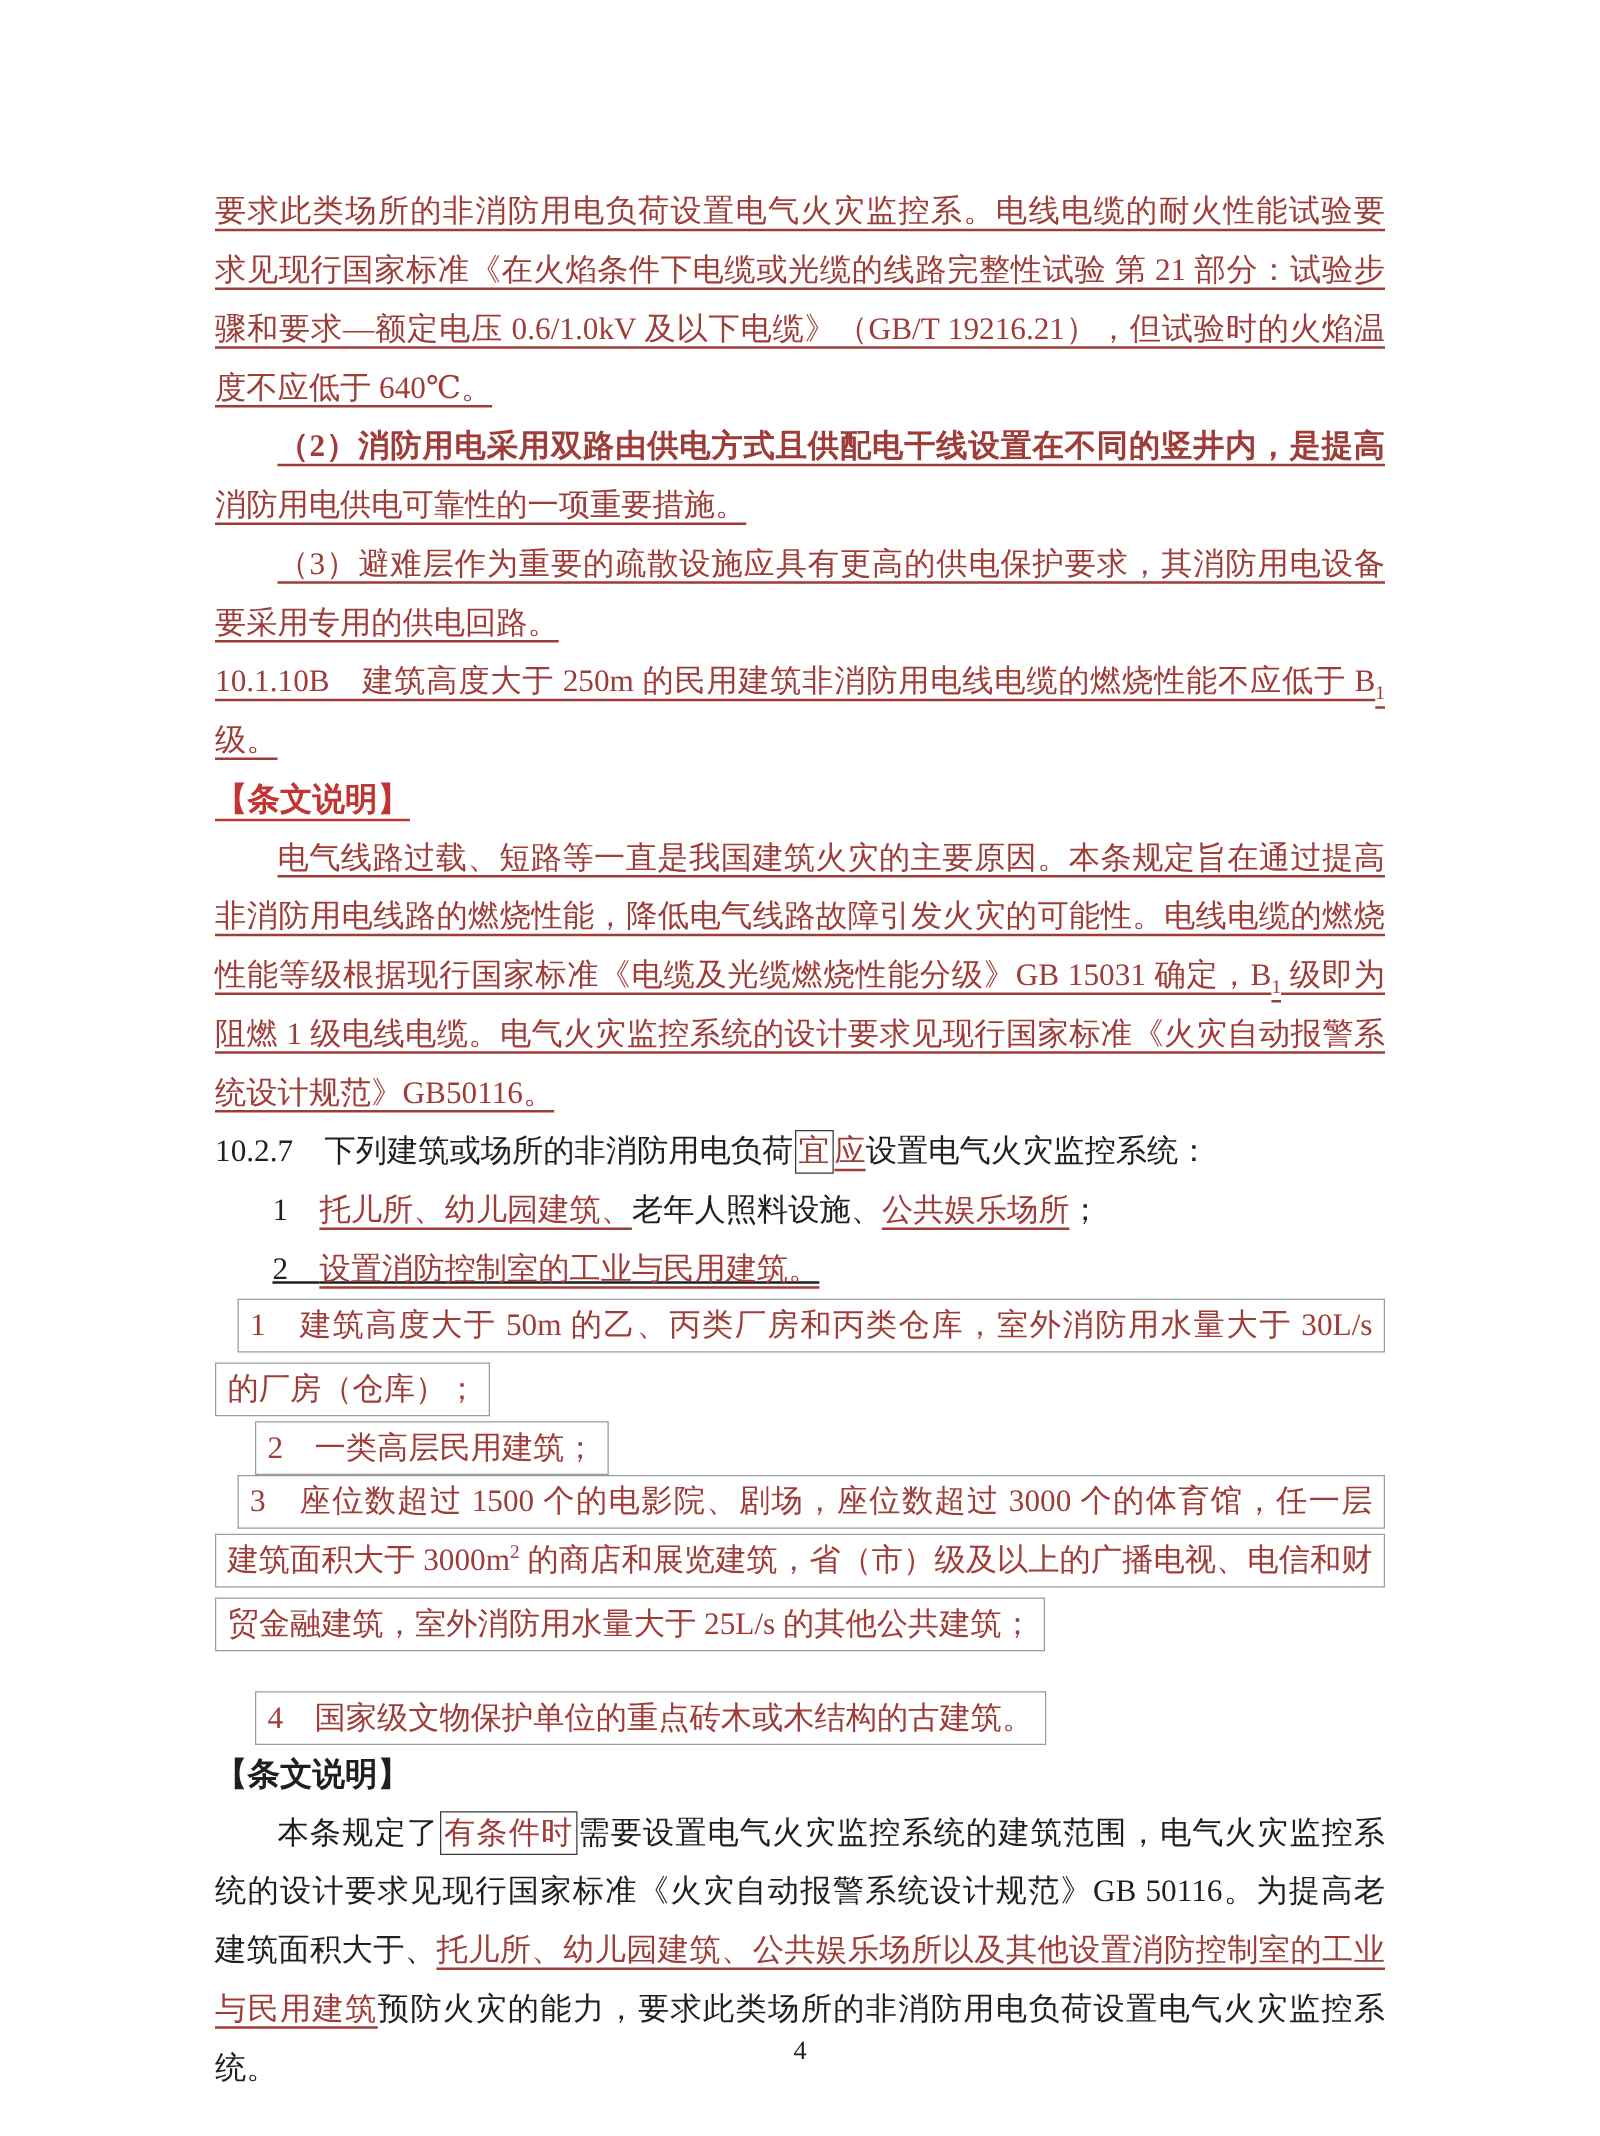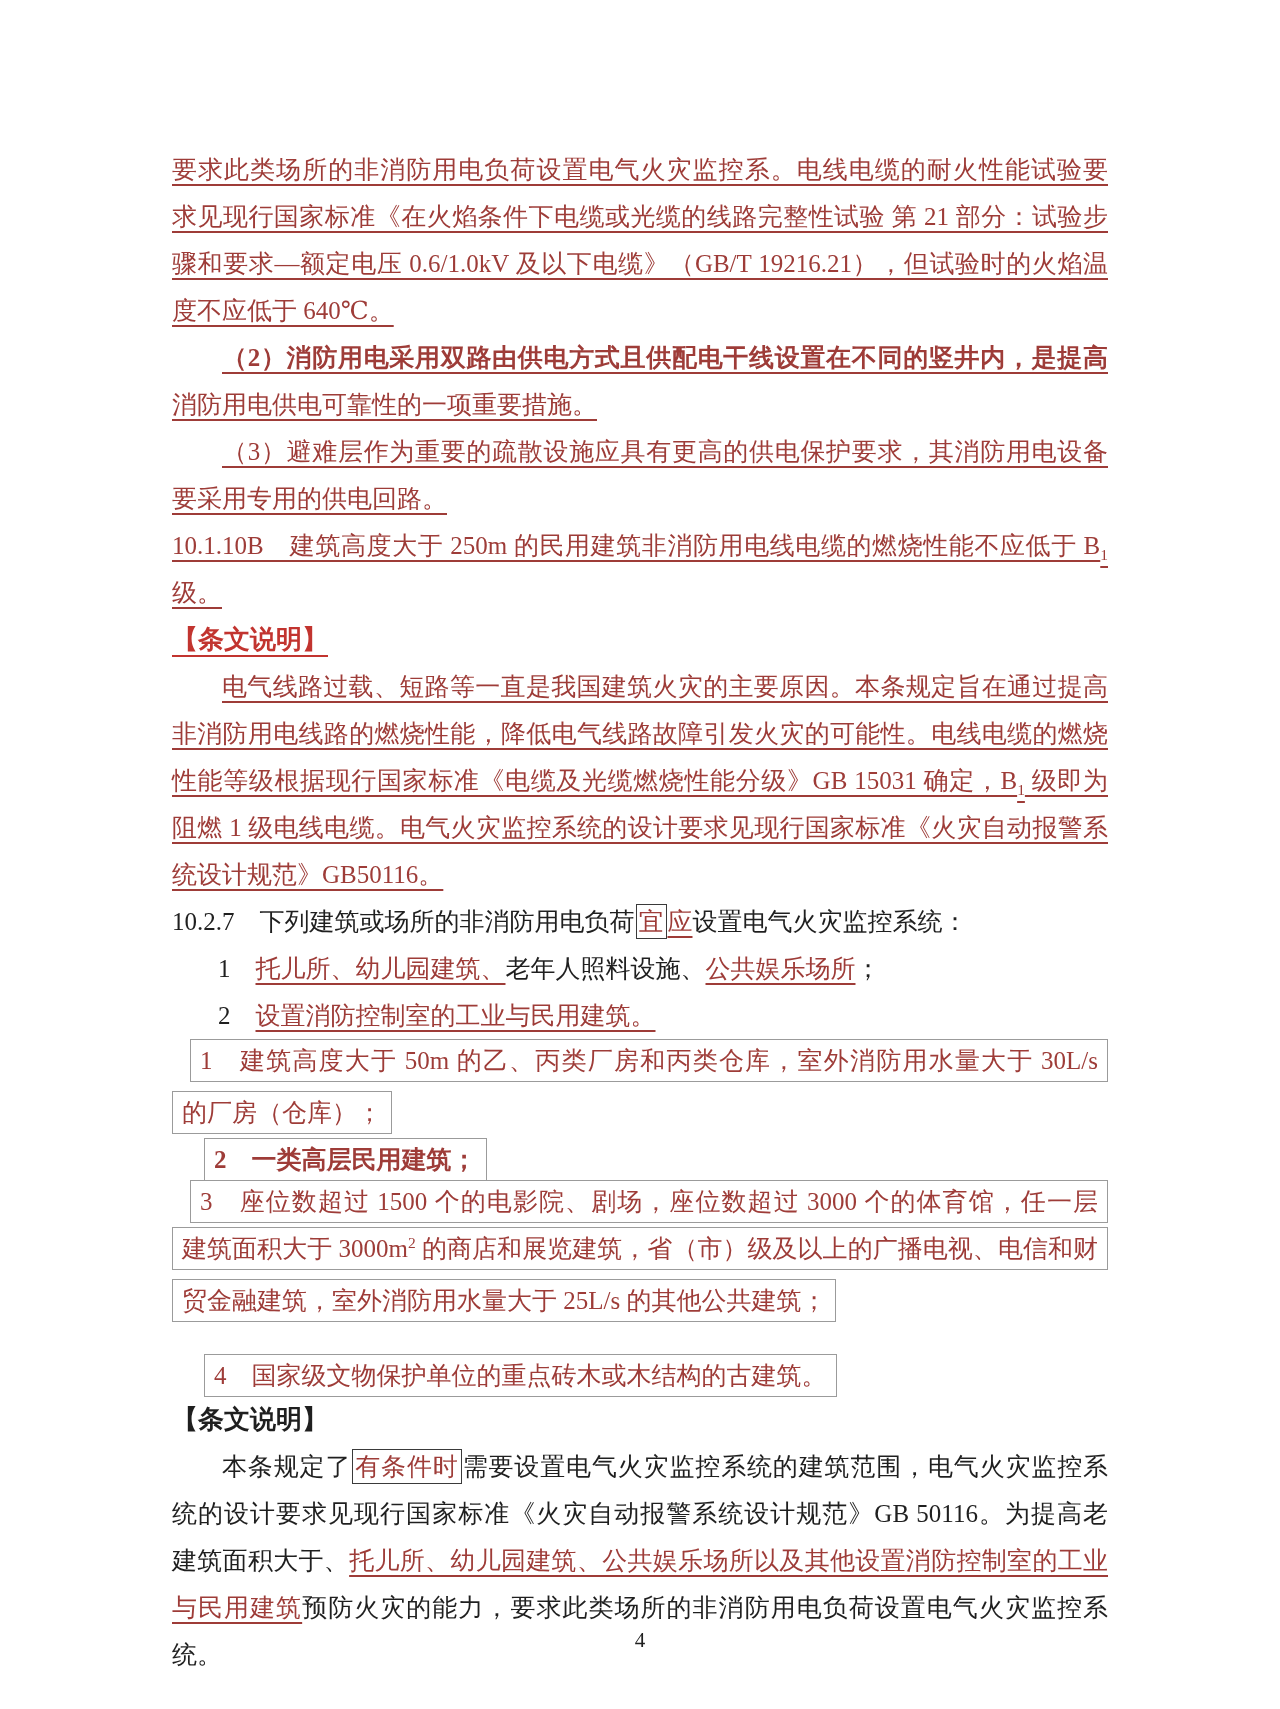--- a/index.html
+++ b/index.html
@@ -57,26 +57,26 @@
     <div class="line j"><span class="s-ru">10.1.10B　建筑高度大于 250m 的民用建筑非消防用电线电缆的燃烧性能不应低于 B</span><span class="s-ru s-sub">1</span></div>
     <div class="line"><span class="s-ru">级。</span></div>
     <div class="line"><span class="s-hr">【条文说明】</span></div>
     <div class="line j" style="padding-left: 50px;"><span class="s-ru">电气线路过载、短路等一直是我国建筑火灾的主要原因。本条规定旨在通过提高</span></div>
     <div class="line j"><span class="s-ru">非消防用电线路的燃烧性能，降低电气线路故障引发火灾的可能性。电线电缆的燃烧</span></div>
     <div class="line j"><span class="s-ru">性能等级根据现行国家标准《电缆及光缆燃烧性能分级》GB 15031 确定，B</span><span class="s-ru s-sub">1</span><span class="s-ru"> 级即为</span></div>
     <div class="line j"><span class="s-ru">阻燃 1 级电线电缆。电气火灾监控系统的设计要求见现行国家标准《火灾自动报警系</span></div>
     <div class="line"><span class="s-ru">统设计规范》GB50116。</span></div>
     <div class="line"><span class="s-bk">10.2.7　下列建筑或场所的非消防用电负荷</span><span class="s-bxr">宜</span><span class="s-ru">应</span><span class="s-bk">设置电气火灾监控系统：</span></div>
     <div class="line" style="padding-left: 46px;"><span class="s-bk">1　</span><span class="s-ru">托儿所、幼儿园建筑、</span><span class="s-bk">老年人照料设施、</span><span class="s-ru">公共娱乐场所</span><span class="s-bk">；</span></div>
-    <div class="line" style="padding-left: 46px;"><span class="s-bk">2　</span><span class="s-ru">设置消防控制室的工业与民用建筑。</span></div>
+    <div class="line" style="padding-left: 46px; text-decoration: underline;"><span class="s-bk">2　</span><span class="s-ru">设置消防控制室的工业与民用建筑。</span></div>
     <div class="line j" style="padding-left: 18px;">
       <span class="change-box full"><span class="s-r">1　建筑高度大于 50m 的乙、丙类厂房和丙类仓库，室外消防用水量大于 30L/s</span></span>
     </div>
     <div class="line"><span class="change-box"><span class="s-r">的厂房（仓库）；</span></span></div>
-    <div class="line" style="padding-left: 32px; font-weight: bold;"><span class="change-box"><span class="s-r">2　一类高层民用建筑；</span></span></div>
+    <div class="line" style="padding-left: 32px;"><span class="change-box"><span class="s-r">2　一类高层民用建筑；</span></span></div>
     <div class="line j" style="padding-left: 18px;">
       <span class="change-box full"><span class="s-r">3　座位数超过 1500 个的电影院、剧场，座位数超过 3000 个的体育馆，任一层</span></span>
     </div>
     <div class="line j">
       <span class="change-box full"><span class="s-r">建筑面积大于 3000m</span><span class="s-r s-sup">2</span><span class="s-r"> 的商店和展览建筑，省（市）级及以上的广播电视、电信和财</span></span>
     </div>
     <div class="line"><span class="change-box"><span class="s-r">贸金融建筑，室外消防用水量大于 25L/s 的其他公共建筑；</span></span></div>
     <div class="line" style="padding-left: 32px; margin-top: 28px;"><span class="change-box"><span class="s-r">4　国家级文物保护单位的重点砖木或木结构的古建筑。</span></span></div>
     <div class="line"><span class="s-hb">【条文说明】</span></div>
     <div class="line j" style="padding-left: 50px;"><span class="s-bk">本条规定了</span><span class="s-bxr">有条件时</span><span class="s-bk">需要设置电气火灾监控系统的建筑范围，电气火灾监控系</span></div>

